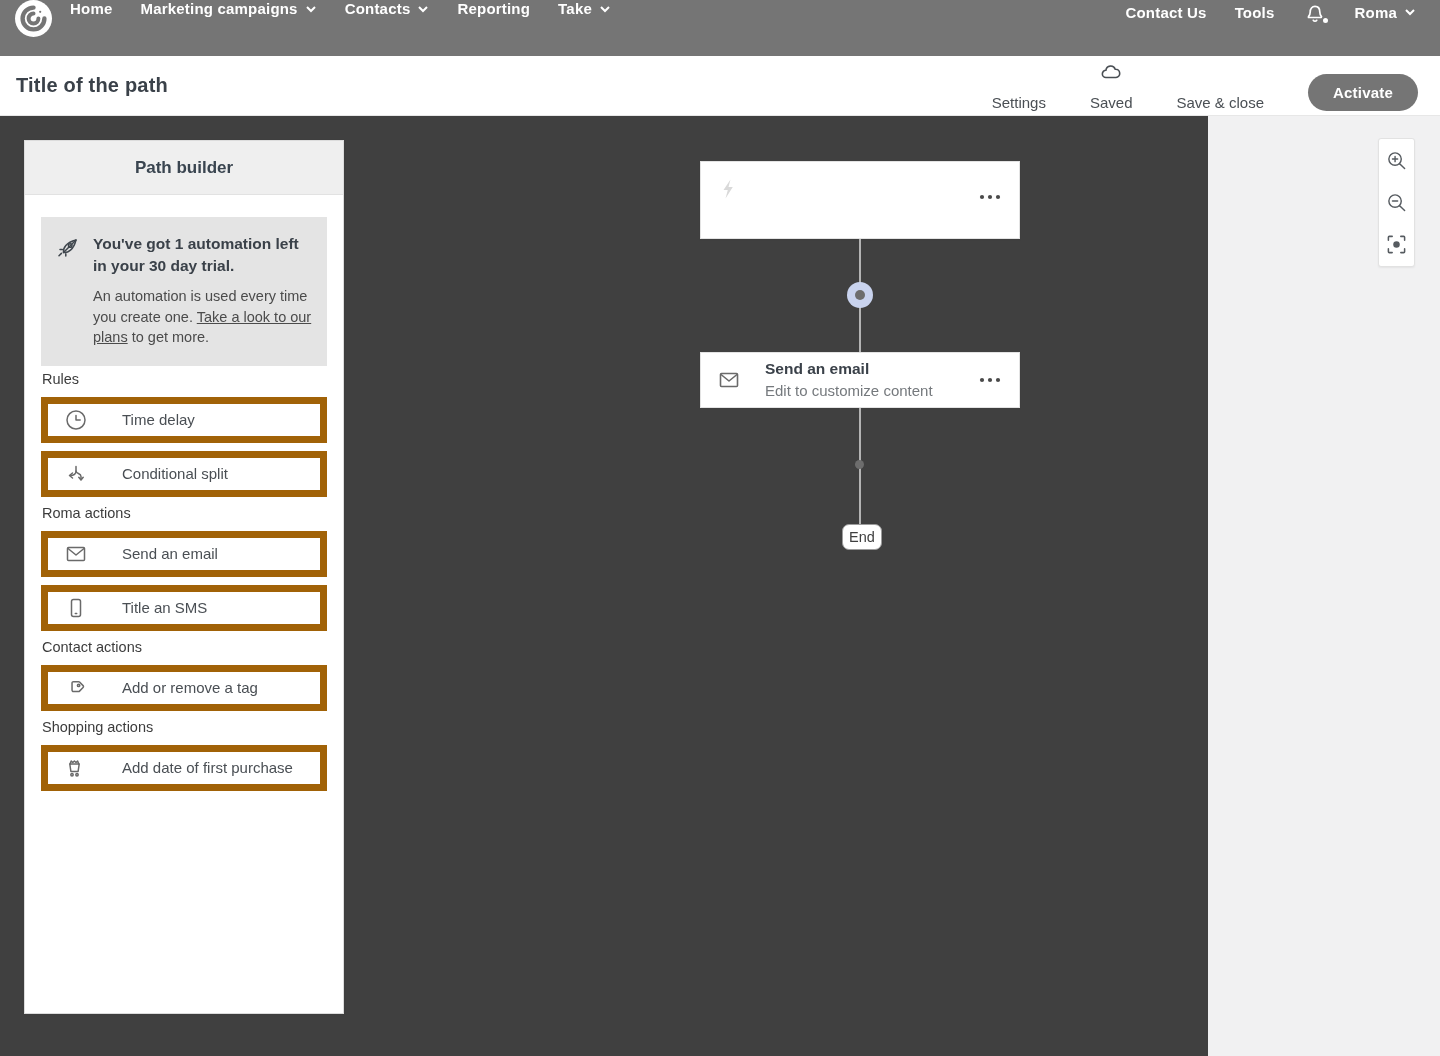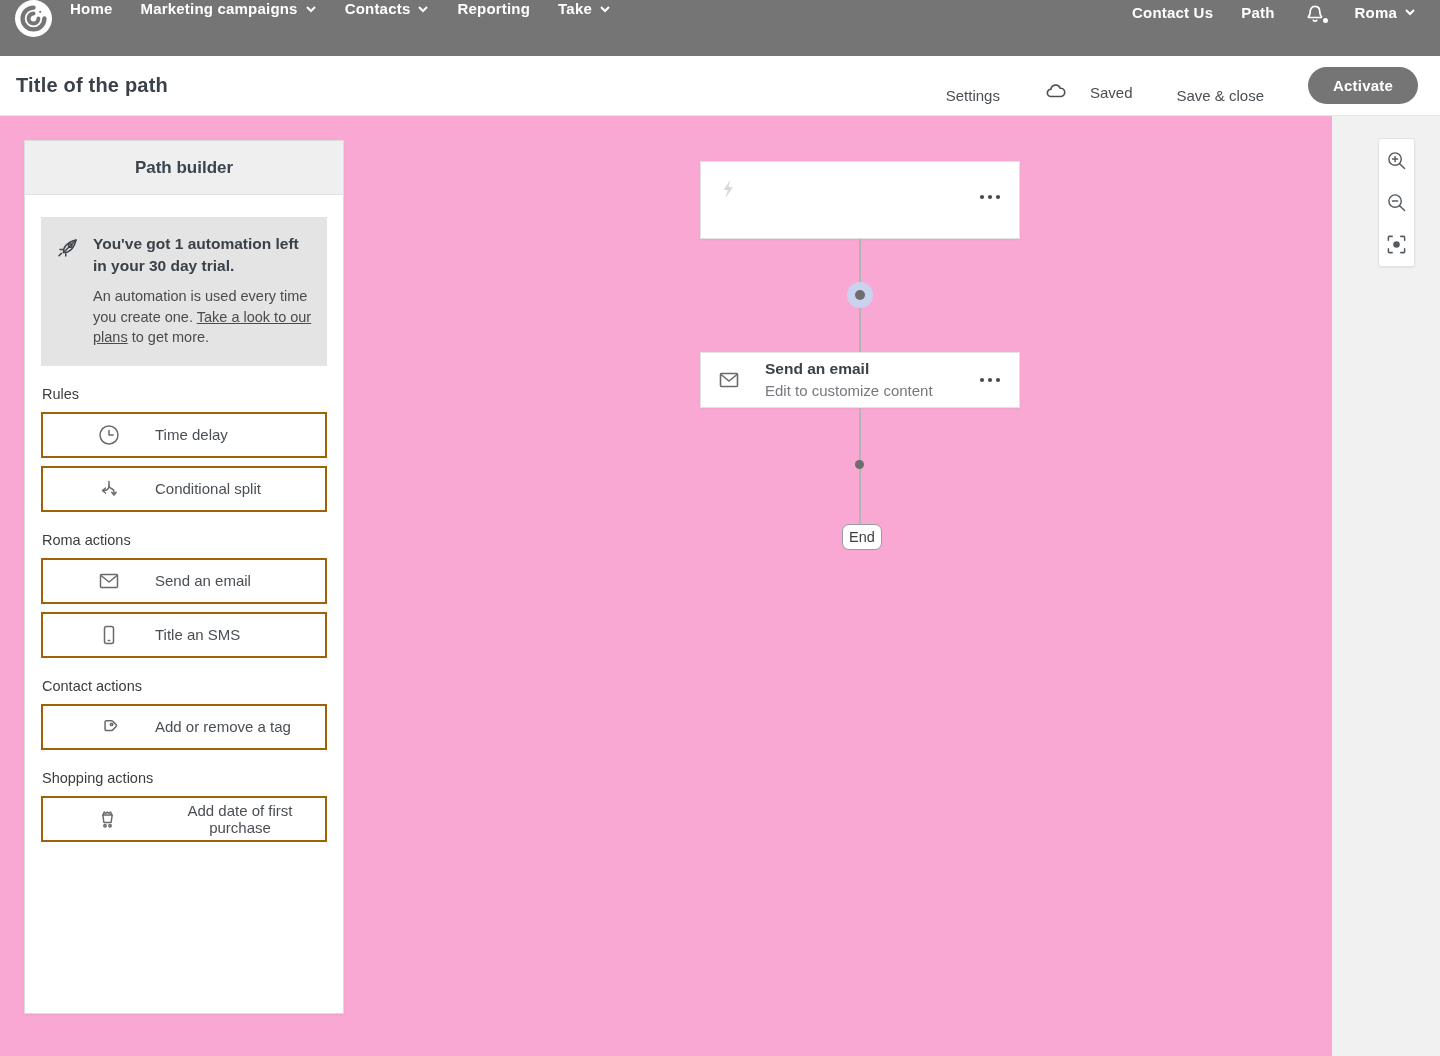--- a/index.html
+++ b/index.html
@@ -13,37 +13,37 @@
   .nav-right { margin-left:auto; display:flex; align-items:center; gap:28px; }
   .chev { width:12px; height:12px; stroke:#fff; stroke-width:2; fill:none; }
   .bell-wrap { position:relative; width:24px; height:24px; cursor:pointer; }
   .bell-dot { position:absolute; right:-3px; bottom:-1px; width:9px; height:9px; border-radius:50%; background:#fff; border:2px solid #757575; }
 
   
   .titlebar { height:60px; background:#fff; border-bottom:1px solid #e7e7e7; display:flex; align-items:center; padding:0 22px 0 16px; }
   .page-title { font-size:20px; font-weight:700; color:#3a4149; letter-spacing:.2px; }
   .titlebar-right { margin-left:auto; display:flex; align-items:flex-end; gap:44px; }
   .txt-btn { font-size:15px; color:#4a4f54; font-weight:500; cursor:pointer; background:none; border:none; font-family:inherit; }
-  .saved { display:flex; align-items:center; gap:22px; font-size:15px; color:#4a4f54; font-weight:500; }
+  .saved { display:flex; align-items:center; gap:9px; font-size:15px; color:#4a4f54; font-weight:500;flex-direction:column; }
   .pill-btn { background:#757575; color:#fff; border:none; border-radius:19px; height:37px; padding:0 25px; font-size:15px; font-weight:600; font-family:inherit; cursor:pointer; letter-spacing:.2px; }
 
   
-  .canvas { position:relative; width:1332px; height:940px; background:#f9a8d4; }
+  .canvas { position:relative; width:1208px; height:940px; background:#404040; }
 
   
   .panel { position:absolute; left:24px; top:24px; width:320px; height:874px; background:#fff; border:1px solid #dcdcdc; box-shadow:0 1px 3px rgba(0,0,0,.05); }
   .panel-header { height:54px; background:#efefef; border-bottom:1px solid #e2e2e2; display:flex; align-items:center; justify-content:center; font-size:17px; font-weight:600; color:#3a4550; }
   .panel-body { padding:0 16px; }
   .trial { margin-top:22px; background:#e4e4e4; padding:16px 14px 18px 14px; display:flex; gap:12px; }
   .trial-icon { flex:0 0 26px; color:#3f464d; margin-top:2px; }
   .trial-h { font-size:15.5px; font-weight:700; color:#3a4149; line-height:1.42; margin-bottom:9px; }
   .trial-b { font-size:14.5px; color:#4b4b4b; line-height:1.42; }
   .trial-b a { color:#4b4b4b; text-decoration:underline; cursor:pointer; }
-  .sec-label { font-size:14.5px; color:#3c3c3c; margin:20px 0 10px 1px; }
-  .tool { display:flex; align-items:center; width:100%; height:46px; background:#fff; border:2px solid #a16207; margin-bottom:8px; cursor:pointer; font-family:inherit;padding-left:38px; }
+  .sec-label { font-size:14.5px; color:#3c3c3c; margin:5px 0 10px 1px; }
+  .tool { display:flex; align-items:center; width:100%; height:46px; background:#fff; border:7px solid #a16207; margin-bottom:8px; cursor:pointer; font-family:inherit; }
   .tool .t-icon { width:24px; height:24px; margin-left:16px; color:#6a6a6a; flex:0 0 auto; }
   .tool .t-label { margin-left:34px; font-size:15px; color:#4a4f54; }
 
   
   .node { position:absolute; left:700px; width:320px; background:#fff; border:1px solid #e3e3e3; box-shadow:0 1px 2px rgba(0,0,0,.05); display:flex; padding:0 16px; cursor:pointer; }
   .node-trigger { top:45px; min-height:78px; padding-top:15px; padding-bottom:13px; }
   .node-email { top:236px; min-height:56px; align-items:center; }
   .n-icon { width:24px; height:24px; flex:0 0 auto; margin-right:24px; }
   .n-icon.light { color:#d9d9d9; }
   .n-icon.dark { color:#6a6a6a; }
@@ -101,21 +101,21 @@
       <svg class="chev" viewBox="0 0 12 12">
           <path d="M2 4l4 4 4-4"></path>
         </svg>
     </a>
   </div>
   <div class="nav-right">
     <a class="nav-item">
         <span>Contact Us</span>
       </a>
     <a class="nav-item">
-        <span>Path</span>
+        <span>Tools</span>
       </a>
     <div class="bell-wrap">
       <svg width="24" height="24" viewBox="0 0 24 24" fill="none" stroke="#fff" stroke-width="1.7" stroke-linecap="round" stroke-linejoin="round">
         <path d="M5.5 17.5v-.8c1.2-1.2 1.7-2.6 1.7-4.7 0-3.4 1.8-5.6 4.8-5.6s4.8 2.2 4.8 5.6c0 2.1.5 3.5 1.7 4.7v.8z"></path>
         <path d="M10.3 20.3a2 2 0 0 0 3.4 0"></path>
       </svg>
       <span class="bell-dot"></span>
     </div>
     <a class="nav-item">
       <span>Roma</span>

